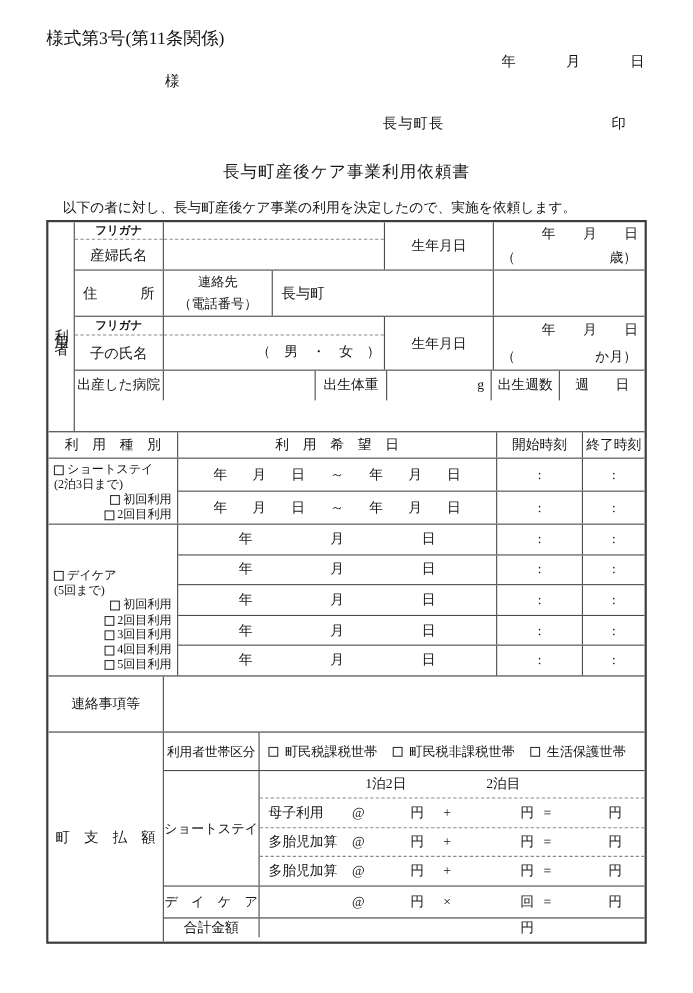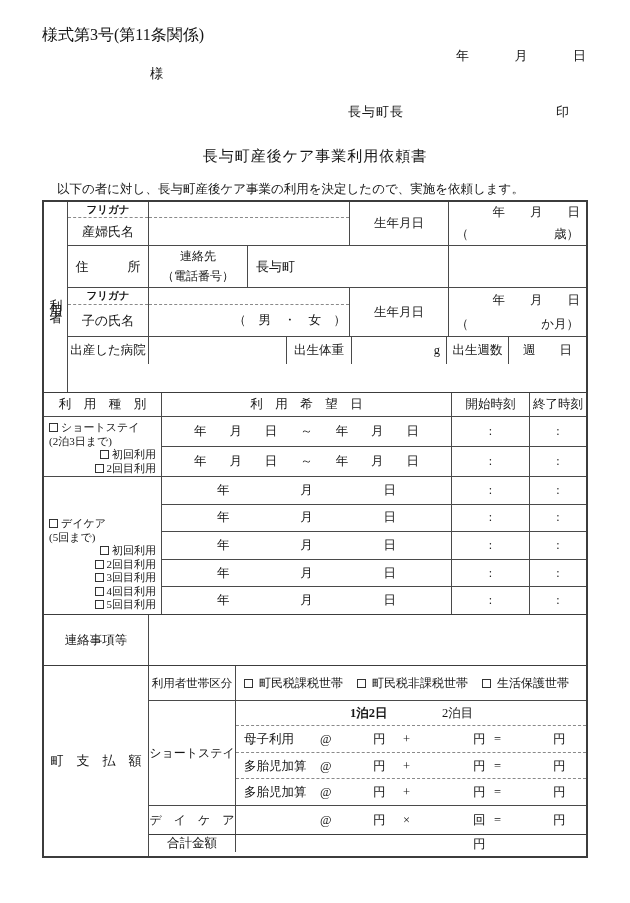--- a/index.html
+++ b/index.html
@@ -57,21 +57,21 @@
   #sec-notes{height:51px;}
   .w105{width:105px;}
   
   #sec-pay{flex:1;padding-left:105px;}
   #pay-side{position:absolute;left:0;top:0;bottom:0;width:105px;border-right:1px solid #4a4a4a;
     display:flex;align-items:center;justify-content:center;box-sizing:border-box;font-size:13px;}
   .w87{width:87px;}
   .payspan{position:absolute;top:50%;transform:translateY(-50%);font-size:12.5px;}
   .pp-lb{left:8px;} .pp-at{left:84px;} .pp-y1{left:137px;} .pp-op{left:167px;}
   .pp-y2{left:237px;} .pp-eq{left:258px;} .pp-y3{left:317px;}
-  .n1{left:114px;font-weight:bold;} .n2{left:206px;}
+  .n1{left:96px;} .n2{left:206px;}
 </style>
 </head>
 <body>
 
 <div class="abs" id="form-number">様式第3号(第11条関係)</div>
 <div class="abs" id="date-line">
   <span>年</span>
   <span>月</span>
   <span>日</span>
 </div>

